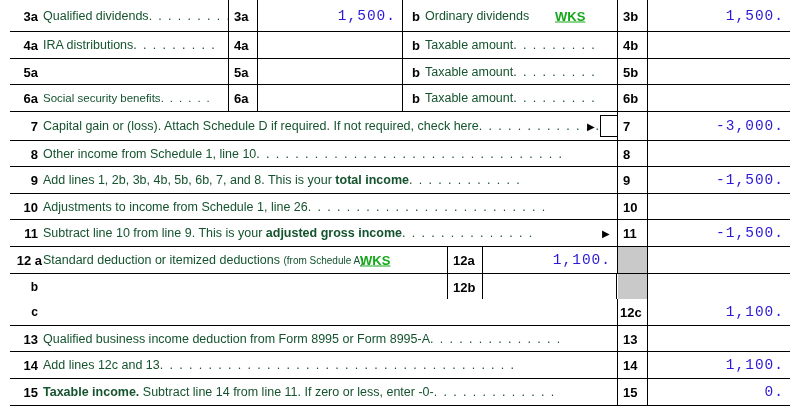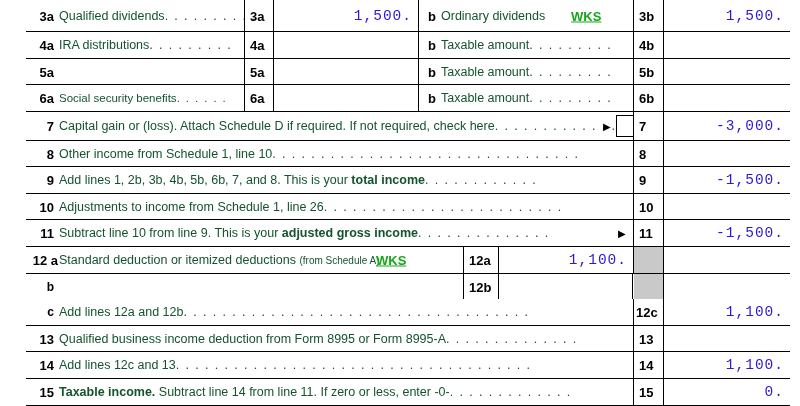--- a/index.html
+++ b/index.html
@@ -14,21 +14,21 @@
   #sheet {
     position: relative;
     width: 800px;
     height: 406px;
     background: #ffffff;
     overflow: hidden;
   }
   
   .row {
     position: absolute;
-    left: 26px;
+    left: 10px;
     right: 10px;
     border-top: 1px solid #000;
     box-sizing: border-box;
     text-decoration: underline;
   }
   .cell {
     position: absolute;
     box-sizing: border-box;
     height: 100%;
   }
@@ -300,23 +300,20 @@
     <div class="vline" style="left:472px;"></div>
     <div class="cell" style="left:472px; width:135px; top:0; border-right:1px solid #000;">
       <span class="amt"></span>
     </div>
     <div class="cell shaded" style="left:608px; width:29px; top:0;"></div>
     <div class="vline" style="left:637px;"></div>
   </div>
 
   <div class="row" style="top:299px; height:26px; border-top:none;">
     <span class="lineno small">c</span>
-    <span class="desc">
-      <span>Add lines 12a and 12b</span><span class="dots">. . . . . . . . . . . . . . . . . . . . . . . . . . . . . . . . . . . .</span>
-    </span>
     <div class="vline" style="left:607px;"></div>
     <span class="boxlabel" style="left:610px;">12c</span>
     <div class="vline" style="left:637px;"></div>
     <div class="cell" style="left:637px; right:0; top:0;">
       <span class="amt">1,100.</span>
     </div>
   </div>
 
   <div class="row" style="top:325px; height:26px;">
     <span class="lineno">13</span>

